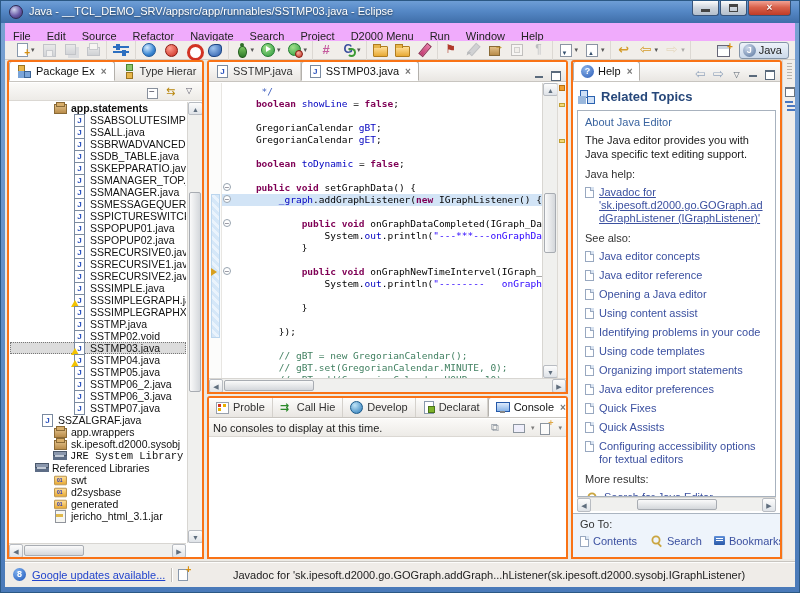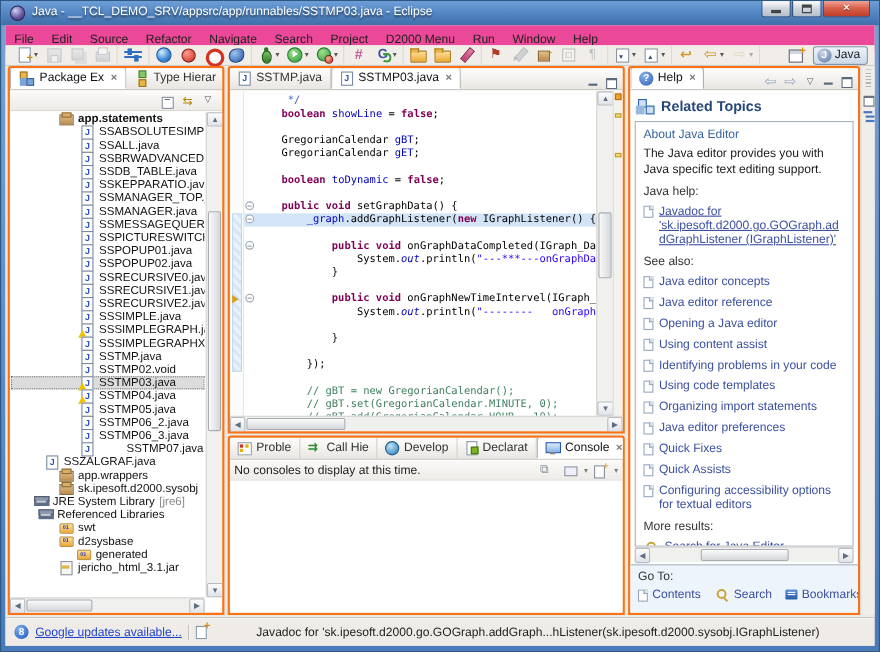--- a/index.html
+++ b/index.html
@@ -14,21 +14,21 @@
   .ttitle{position:absolute;left:28px;top:4px;color:#fff;font-size:11px;text-shadow:0 1px 2px #234;white-space:nowrap;}
   .wbtns{position:absolute;right:8px;top:0;display:flex;}
   .wb{width:27px;height:15px;border:1px solid #37547a;border-top:none;display:flex;align-items:center;justify-content:center;
       background:linear-gradient(#fdfdfd,#cdd4dd 50%,#b4bfcc);border-radius:0 0 3px 3px;margin-left:1px;color:#333;
       font-size:10px;font-weight:bold;line-height:10px;}
   .wb-close{width:43px;background:linear-gradient(#f2a294,#d9624c 45%,#c03b28);color:#fff;text-shadow:0 1px 1px #7a1d10;}
   .wb-min i{display:block;width:9px;height:3px;background:#444;margin-top:5px;}
   .wb-max i{display:block;width:9px;height:8px;border:1px solid #444;border-top:3px solid #444;}
   
   .client{position:absolute;left:4px;right:4px;top:22px;bottom:5px;background:#efecE8;background:#efece8;}
-  .menubar{position:absolute;left:0;top:0;right:0;height:26px;background:#ec4899;display:flex;align-items:center;
+  .menubar{position:absolute;left:0;top:0;right:0;height:26px;background:#f0abfc;display:flex;align-items:center;
            border-bottom:1px solid #e2dfdb;}
   .mitem{padding:2px 8px;color:#222;}
   .toolbar{position:absolute;left:0;top:18px;right:0;height:19px;background:#f1eeea;border-bottom:1px solid #cfccc7;
            display:flex;align-items:center;padding-left:4px;}
   .tgroup{display:flex;align-items:center;height:19px;padding:0 2px;border-right:1px solid #dcd8d3;}
   .tbtn{display:flex;align-items:center;padding:1px 2px;border:1px solid transparent;border-radius:2px;}
   .tbtn.dis{opacity:.45;}
   .dd{font-size:7px;color:#555;margin-left:1px;}
   .gi{display:inline-block;width:16px;height:16px;position:relative;font-size:12px;line-height:15px;text-align:center;}
   
@@ -142,21 +142,21 @@
   .warntri{position:absolute;left:2px;width:0;height:0;border-top:4px solid transparent;border-bottom:4px solid transparent;border-left:6px solid #d8a020;}
   .codearea{flex:1;background:#fff;overflow:hidden;position:relative;padding-top:3px;}
   .cline{display:flex;height:12px;min-width:100%;}
   .cline.hl{background:#d2e4f6;}
   .foldc{width:11px;flex:none;position:relative;}
   .fm{position:absolute;left:1px;top:1px;width:8px;height:8px;border:1px solid #98a4b0;border-radius:50%;background:#fff;
       color:#556;font-size:8px;line-height:7px;text-align:center;}
   .ctext{white-space:pre;font-family:"DejaVu Sans Mono","Liberation Mono",monospace;font-size:9.5px;line-height:12px;color:#000;}
   .tk.k{color:#7f0055;font-weight:bold;}
   .tk.fld{color:#0000c0;}
-  .tk.sfld{color:#0000c0;font-style:italic;}
+  .tk.sfld{color:#0000c0;}
   .tk.str{color:#2a00ff;}
   .tk.com{color:#3f7f5f;}
   .tk.jdc{color:#3f5fbf;}
   .ed .vsb{position:relative;width:15px;flex:none;border-left:1px solid #d8d6d2;}
   .oruler{width:9px;background:#f4f2ef;border-left:1px solid #dddad5;position:relative;flex:none;}
   .omark{position:absolute;left:1px;width:6px;}
   .ed .hsb{left:0;right:0;bottom:0;}
   
   .bt{left:202px;top:336px;width:361px;bottom:2px;}
   .ic-problems{width:13px;height:12px;position:relative;}
@@ -505,54 +505,54 @@
               <span class="lbl">SSTMP05.java</span>
             </div>
             <div class="trow" style="padding-left: 63px;">
               <span class="tico ic-jfile"></span>
               <span class="lbl">SSTMP06_2.java</span>
             </div>
             <div class="trow" style="padding-left: 63px;">
               <span class="tico ic-jfile"></span>
               <span class="lbl">SSTMP06_3.java</span>
             </div>
-            <div class="trow" style="padding-left: 63px; gap: 25px;">
+            <div class="trow" style="padding-left: 63px;">
               <span class="tico ic-jfile"></span>
               <span class="lbl">SSTMP07.java</span>
             </div>
             <div class="trow" style="padding-left: 31px;">
               <span class="tico ic-jfile"></span>
               <span class="lbl">SSZALGRAF.java</span>
             </div>
             <div class="trow" style="padding-left: 44px;">
               <span class="tico ic-package"></span>
               <span class="lbl">app.wrappers</span>
             </div>
             <div class="trow" style="padding-left: 44px;">
               <span class="tico ic-package"></span>
               <span class="lbl">sk.ipesoft.d2000.sysobj</span>
             </div>
-            <div class="trow" style="padding-left: 21px;">
+            <div class="trow" style="padding-left: 43px; font-family: Liberation Mono, monospace;">
               <span class="tico ic-library"></span>
               <span class="lbl">JRE System Library</span>
               <span class="sfx">[jre6]</span>
             </div>
             <div class="trow" style="padding-left: 25px;">
               <span class="tico ic-library"></span>
               <span class="lbl">Referenced Libraries</span>
             </div>
             <div class="trow" style="padding-left: 44px;">
               <span class="tico ic-jarfolder"></span>
               <span class="lbl">swt</span>
             </div>
             <div class="trow" style="padding-left: 44px;">
               <span class="tico ic-jarfolder"></span>
               <span class="lbl">d2sysbase</span>
             </div>
-            <div class="trow" style="padding-left: 60px;">
+            <div class="trow" style="padding-left: 44px;">
               <span class="tico ic-jarfolder"></span>
               <span class="lbl">generated</span>
             </div>
             <div class="trow" style="padding-left: 44px;">
               <span class="tico ic-jar"></span>
               <span class="lbl">jericho_html_3.1.jar</span>
             </div>
           </div>
         <div class="vsb">
           <span class="sbarrow" style="top:0;">▲</span>

